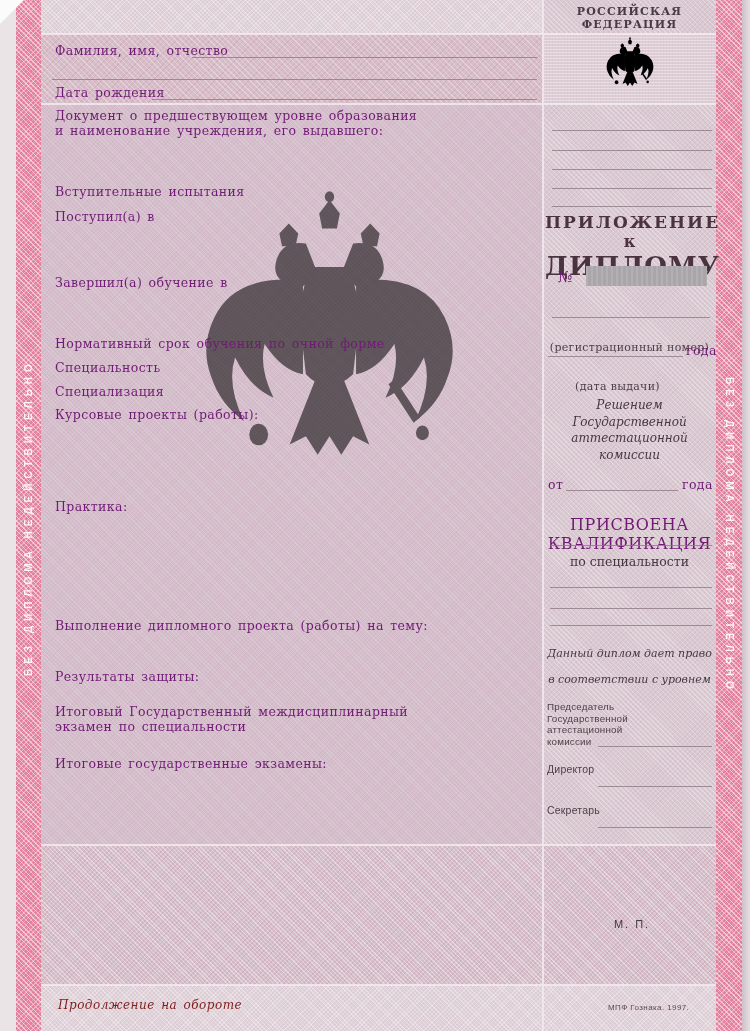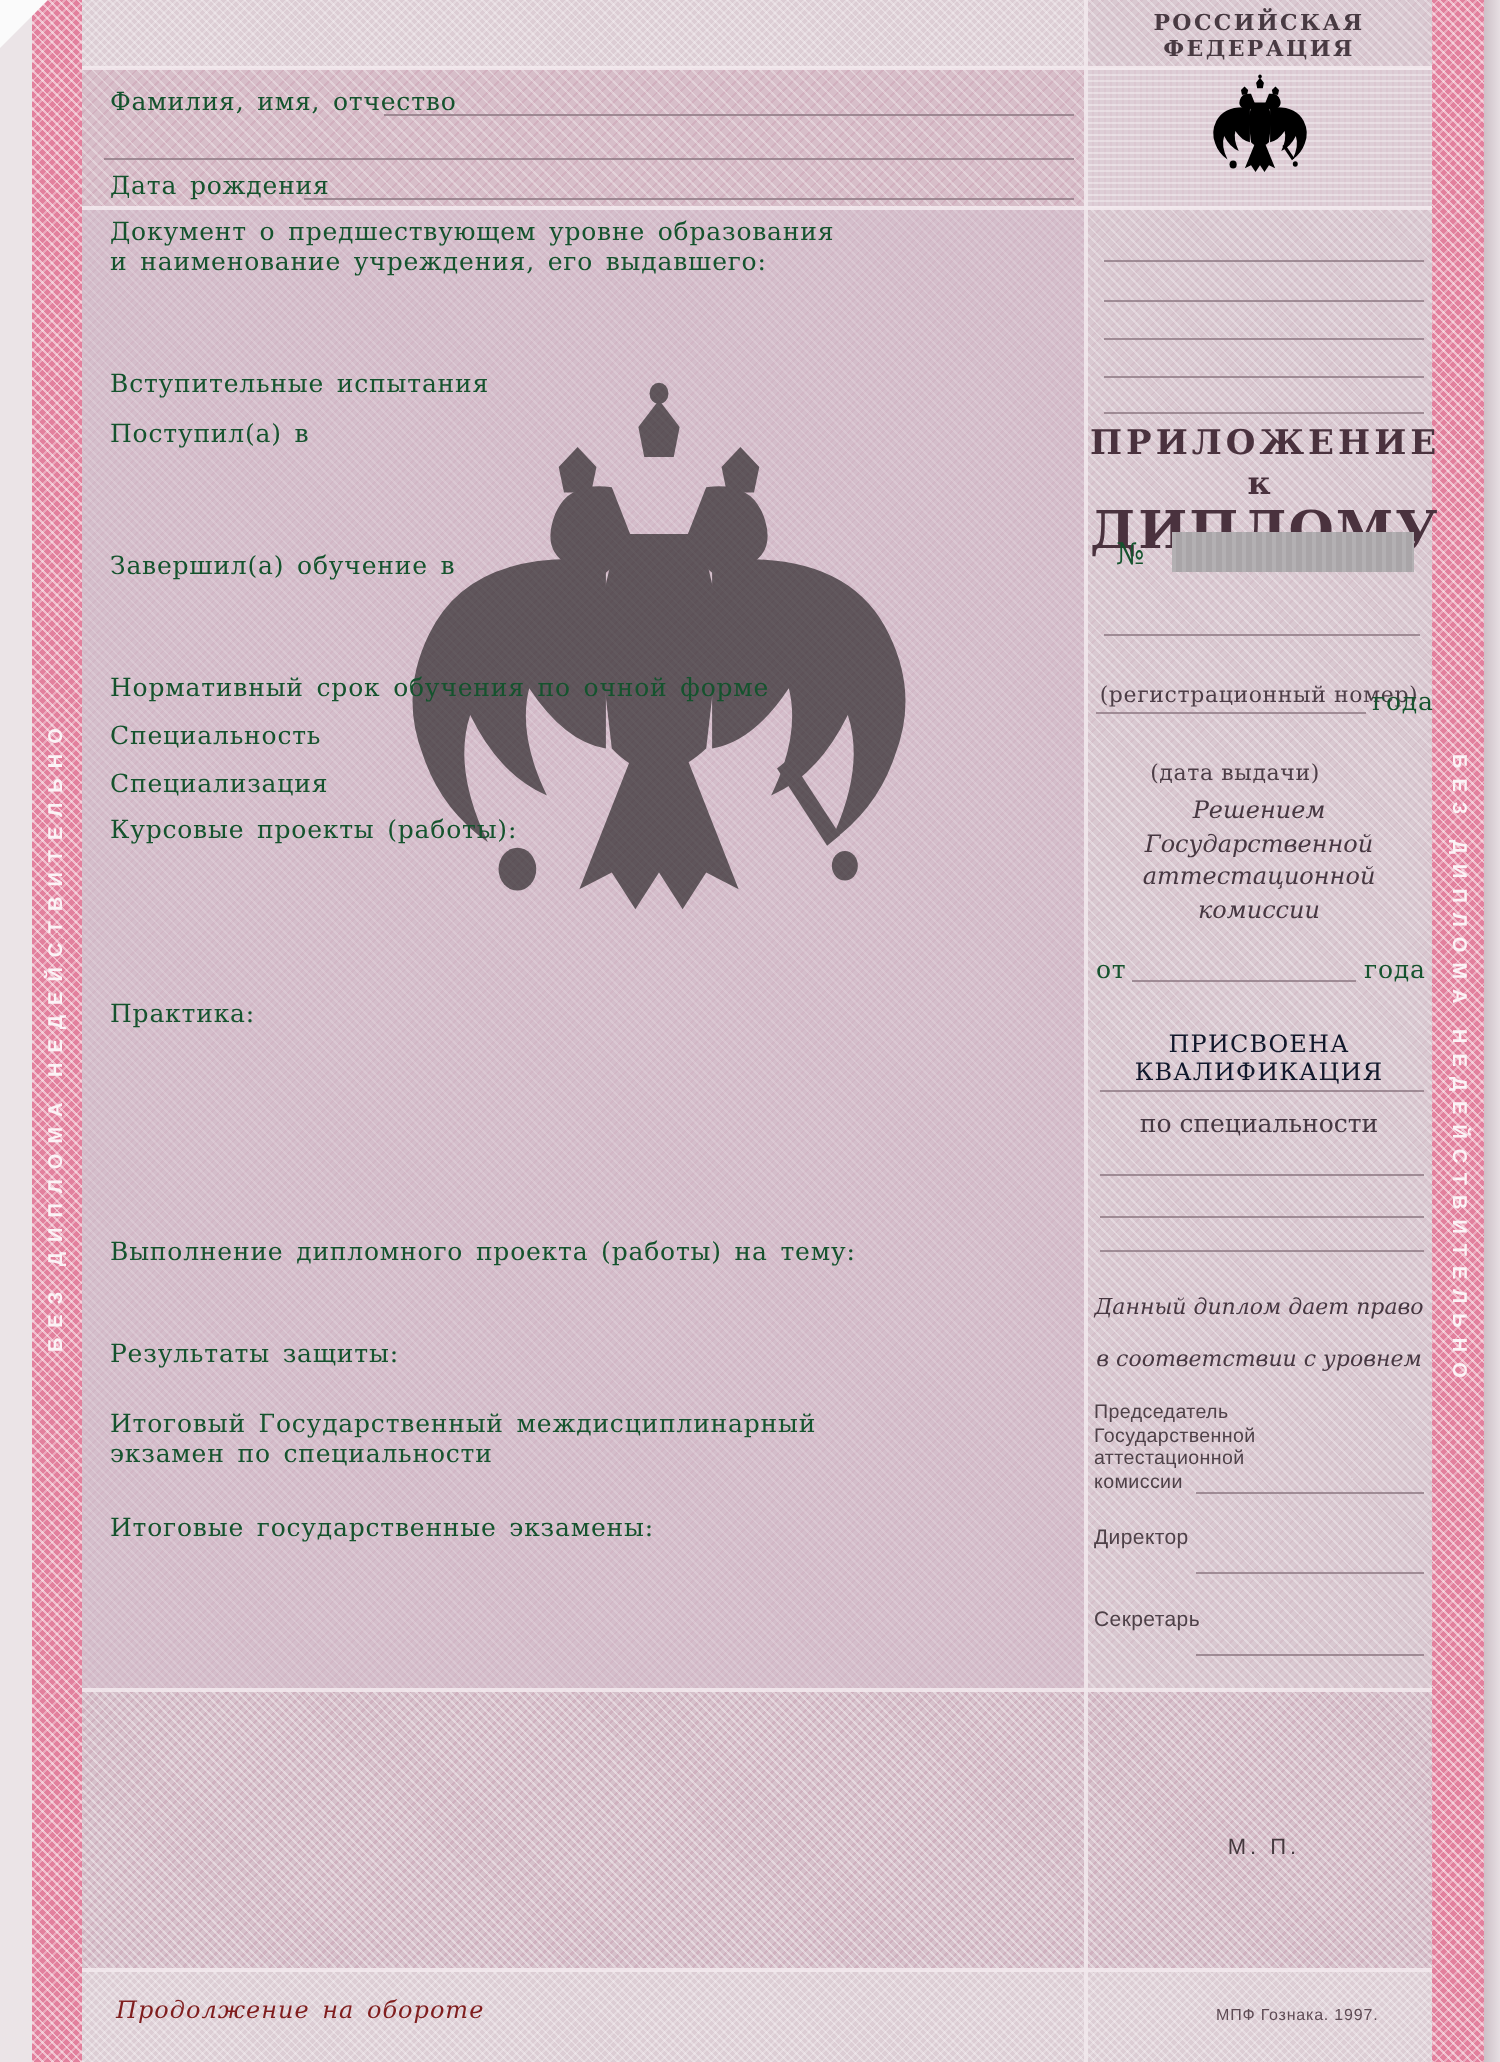--- a/index.html
+++ b/index.html
@@ -56,21 +56,21 @@
   }
   .edge-l { background:#ebe4e7; }
   .edge-r { background:linear-gradient(to right,#cdc0c7,#e6dee2); }
 
   .divider-h { height:2px; background:rgba(243,234,238,.85); z-index:1; }
   .divider-v { width:2px; background:rgba(241,232,236,.9); z-index:1; }
 
   .rule { position:absolute; height:1px; background:#8d7983; opacity:.78; z-index:2; }
 
   
-  .lbl { position:absolute; z-index:2; font-size:12.5px; color:#14532d;
+  .lbl { position:absolute; z-index:2; font-size:12.5px; color:#701a75;
          letter-spacing:.4px; word-spacing:2px; white-space:nowrap; }
   .rc-center { position:absolute; left:545px; width:169px; text-align:center; z-index:2; }
   .country { font-size:11px; font-weight:bold; letter-spacing:1.2px; color:#483a42; line-height:13px; }
   .title1 { font-size:17px; font-weight:bold; letter-spacing:2px; color:#4a323e; }
   .title2k { font-size:16px; font-weight:bold; color:#4a323e; }
   .title2 { font-size:26px; font-weight:bold; letter-spacing:1px; color:#4a323e; }
   .caption { font-size:11px; color:#4c3d46; letter-spacing:.3px;margin-top:20px; }
   .ital { font-style:italic; color:#463741; }
   .decision { font-size:12px; line-height:16.5px; }
   .rights { font-size:11px; line-height:13px; }
@@ -207,21 +207,21 @@
 
   <div class="rc-center ital decision" style="top:397px">Решением</div>
   <div class="rc-center ital decision" style="top:413.5px">Государственной</div>
   <div class="rc-center ital decision" style="top:430px">аттестационной</div>
   <div class="rc-center ital decision" style="top:446.5px">комиссии</div>
 
   <div class="lbl" style="left:548px;top:477px">от</div>
   <div class="rule" style="left:566px;top:490px;width:112px"></div>
   <div class="lbl" style="left:682px;top:477px">года</div>
 
-  <div class="rc-center" style="top:515px;font-size:12px;letter-spacing:.6px;color:#0f172a">ПРИСВОЕНА КВАЛИФИКАЦИЯ</div>
+  <div class="rc-center" style="top:515px;font-size:16px;letter-spacing:.6px;color:#701a75">ПРИСВОЕНА КВАЛИФИКАЦИЯ</div>
   <div class="rule" style="left:550px;top:545px;width:162px"></div>
   <div class="rc-center" style="top:554px;font-size:12.5px;color:#443741">по специальности</div>
   <div class="rule" style="left:550px;top:587px;width:162px"></div>
   <div class="rule" style="left:550px;top:608px;width:162px"></div>
   <div class="rule" style="left:550px;top:625px;width:162px"></div>
 
   <div class="rc-center ital rights" style="top:647px">Данный диплом дает право</div>
   <div class="rc-center ital rights" style="top:673px">в соответствии с уровнем</div>
 
   <div class="sig" style="left:547px;top:701px">Председатель</div>

